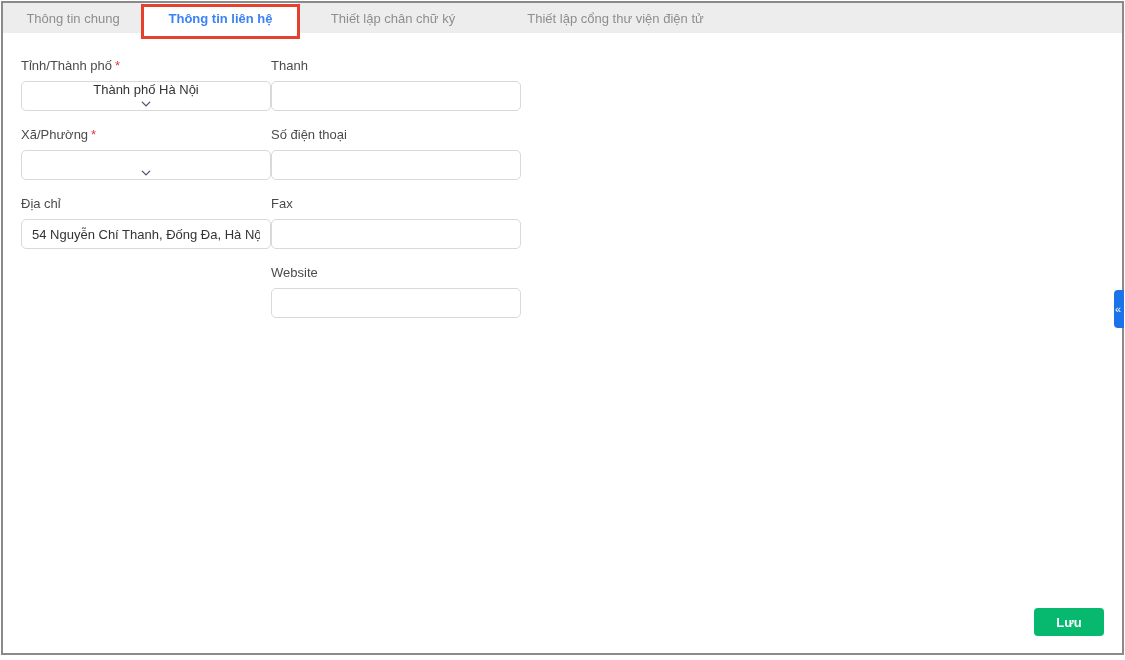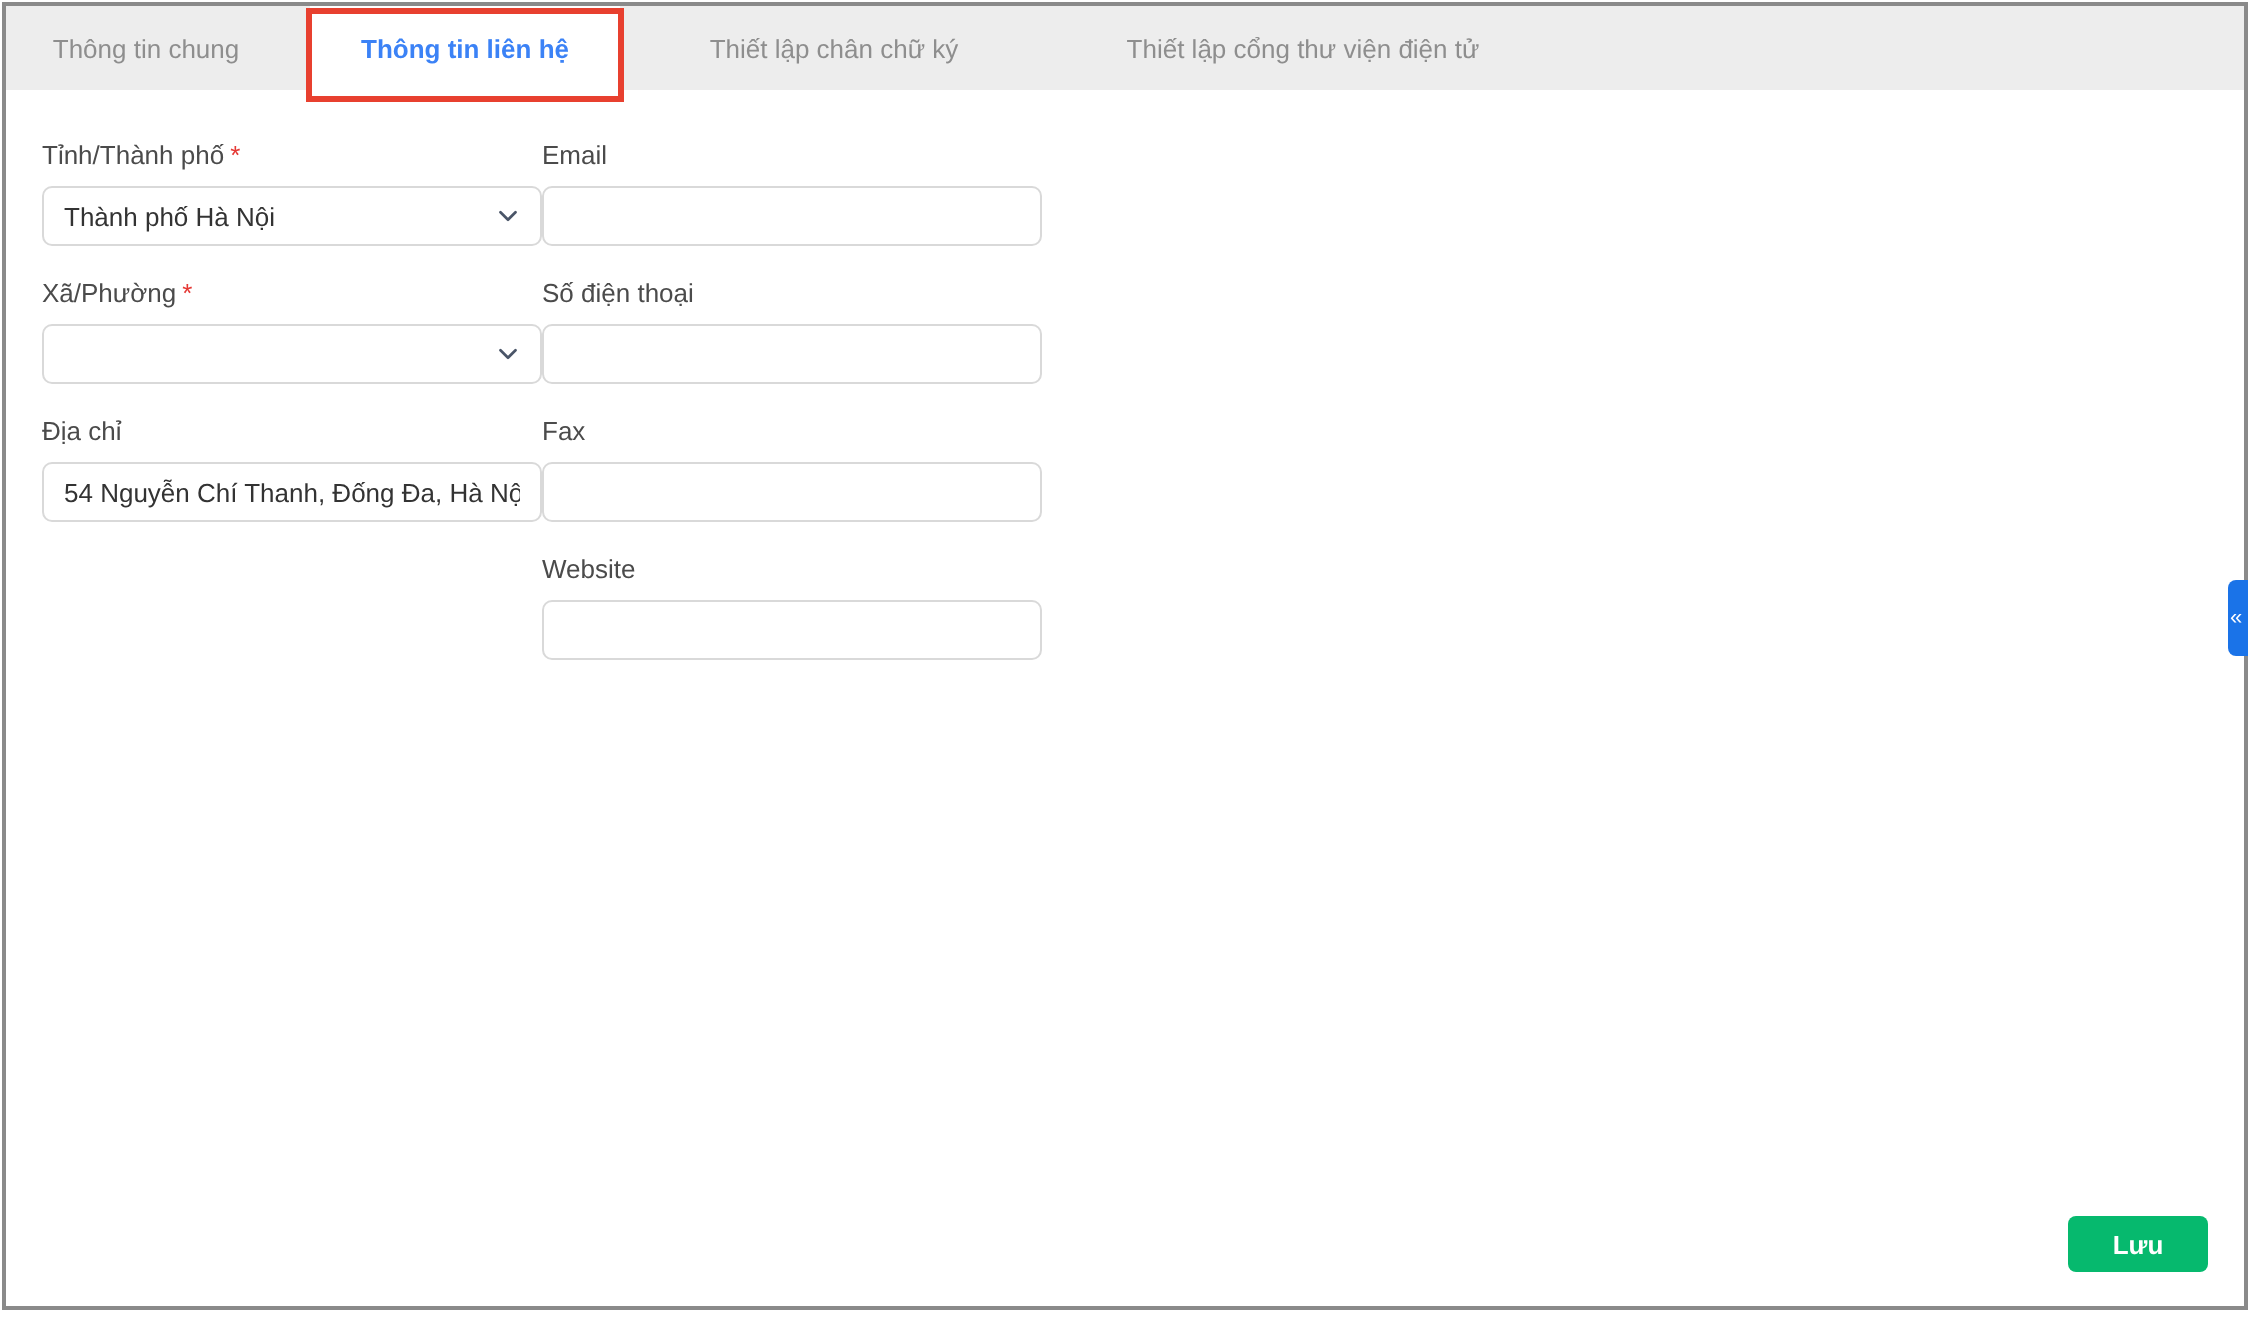--- a/index.html
+++ b/index.html
@@ -13,23 +13,22 @@
     position: absolute;
     left: 1px; top: 1px; right: 1px; bottom: 5px;
     border: 2px solid #8a8a8a;
     background: #ffffff;
     overflow: visible;
   }
   
   .tabbar {
     display: flex;
     align-items: stretch;
-    height: 42px;
+    height: 30px;
     background: #ededed;
-    gap: 12px;
   }
   .tab {
     display: flex;
     align-items: center;
     justify-content: center;
     font-size: 13px;
     color: #8e8e8e;
     cursor: pointer;
     white-space: nowrap;
   }
@@ -67,20 +66,21 @@
     width: 250px;
     height: 30px;
     border: 1px solid #d9d9d9;
     border-radius: 5px;
     background: #ffffff;
     font-size: 13px;
     color: #333333;
     padding: 0 10px;
     display: flex;
     align-items: center;
+    flex-direction: column;
   }
   .select { justify-content: space-between; cursor: pointer; }
   .select .val { overflow: hidden; white-space: nowrap; }
   .chev { display: flex; align-items: center; }
   input.control { display: block; line-height: 28px; }
   
   .save-btn {
     position: absolute;
     right: 18px;
     bottom: 17px;
@@ -174,21 +174,21 @@
         </div>
         <input class="control" value="54 Nguyễn Chí Thanh, Đống Đa, Hà Nội" style="">
       </div>
 
     </div>
 
     <div class="col">
 
       <div class="field">
         <div class="field-label">
-          <span>Email</span><span class="req"></span>
+          <span>Thanh</span><span class="req"></span>
         </div>
         <input class="control" value="" style="">
       </div>
 
       <div class="field">
         <div class="field-label">
           <span>Số điện thoại</span><span class="req"></span>
         </div>
         <input class="control" value="" style="">
       </div>

